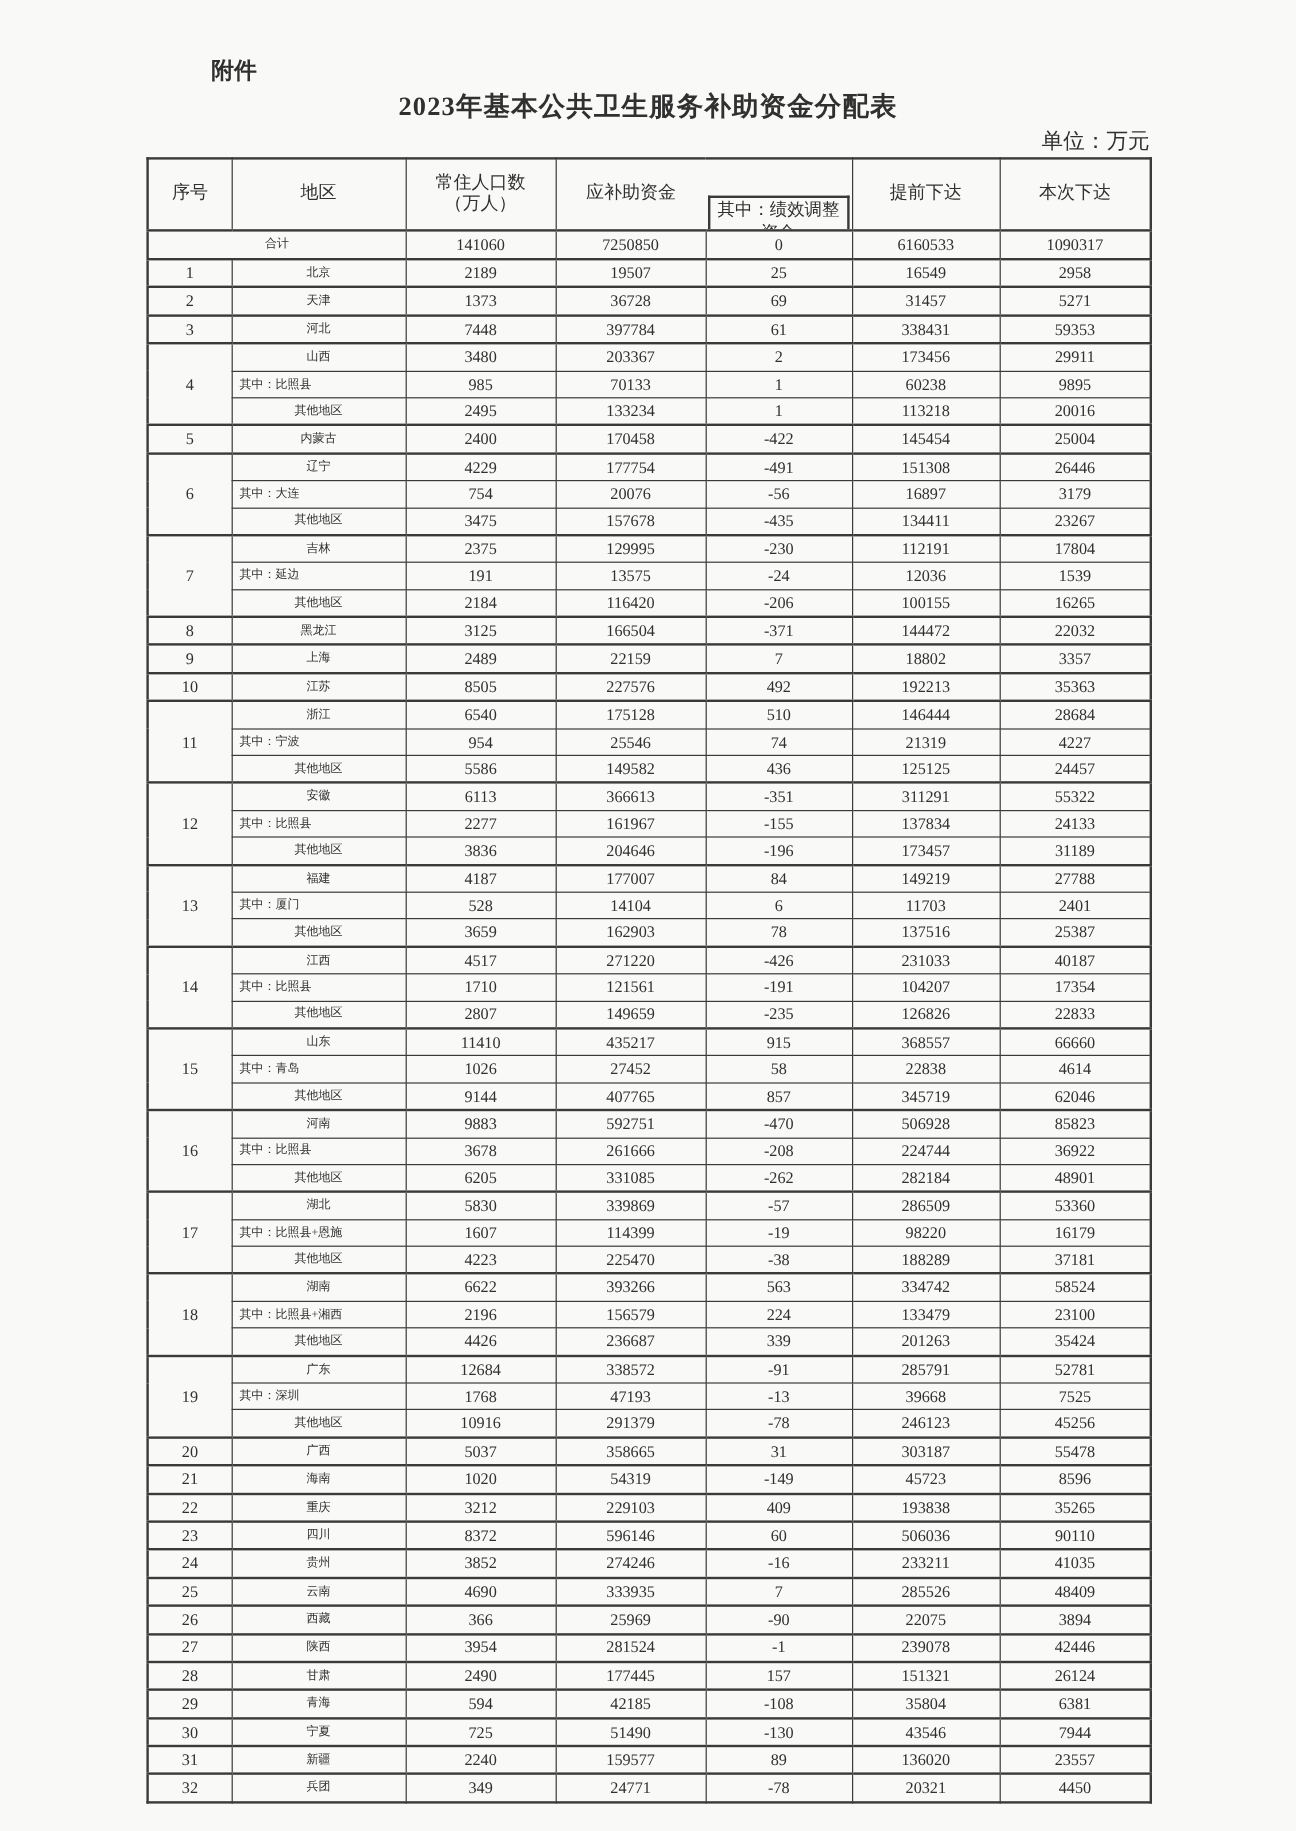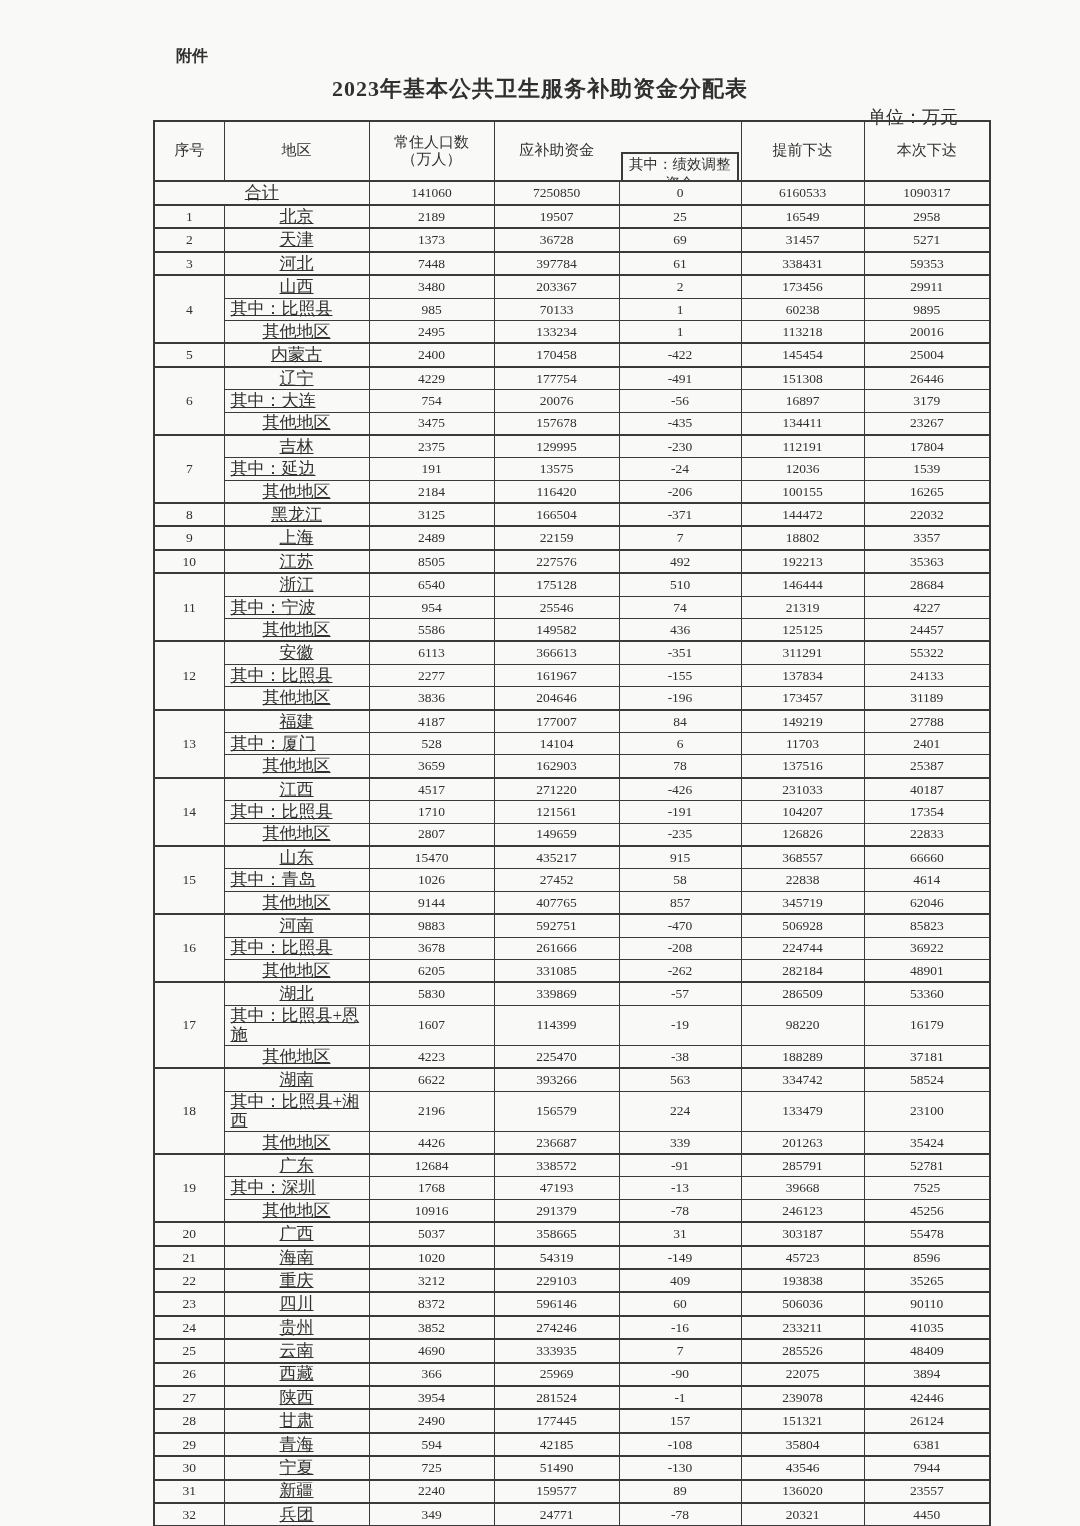--- a/index.html
+++ b/index.html
@@ -1,39 +1,39 @@
 <!DOCTYPE html>
 <html><head>
 <meta charset="utf-8">
 <style>
   html,body{margin:0;padding:0;}
   body{
     width:1080px;height:1526px;position:relative;
     background:#f9f9f7;color:#303030;
     font-family:"Liberation Serif","DejaVu Serif",serif;
   }
-  .attachment{position:absolute;left:135px;top:46px;font-size:16px;font-weight:bold;padding-left:41px;}
+  .attachment{position:absolute;left:135px;top:46px;font-size:19px;font-weight:bold;padding-left:41px;}
   .doc-title{position:absolute;left:0;top:74px;width:1080px;text-align:center;
     font-size:22px;font-weight:bold;letter-spacing:1px;}
   .unit-note{position:absolute;right:122px;top:105px;font-size:18px;}
-  .table-wrap{position:absolute;left:122px;top:120px;width:836px;margin-left:31px;}
+  .table-wrap{position:absolute;left:122px;top:131px;width:836px;}
   table{border-collapse:collapse;table-layout:fixed;width:836px;border:2px solid #3a3a3a;}
   th,td{border:1px solid #3a3a3a;text-align:center;vertical-align:middle;
     padding:0;font-size:13.5px;line-height:1.15;overflow:hidden;}
   thead th{height:58px;font-weight:normal;font-size:15px;border-bottom:2px solid #3a3a3a;}
   th.pre{white-space:pre-line;}
   th.no-right{border-right:none;}
   th.no-left{border-left:none;padding:0;vertical-align:bottom;}
   .jixiao-box{margin:0 2px;border:2px solid #3a3a3a;border-bottom:none;height:28px;
     box-sizing:border-box;padding-top:1px;white-space:pre-line;text-align:center;
     font-size:14.5px;line-height:1.3;}
   tr.total td{border-top:2px solid #3a3a3a;border-bottom:2px solid #3a3a3a;height:22px;}
   td{height:21.4px;}
   tr.group-start td{border-top:2px solid #3a3a3a;}
-  td.c-region{font-size:17px;text-decoration:underline;}
+  td.c-region{font-size:10px;}
   td.c-region.sub{text-align:left;padding-left:6px;}
   td.c-serial{font-size:13.5px;}
 </style>
 </head>
 <body>
 
 <div class="attachment">附件</div>
 <div class="doc-title">2023年基本公共卫生服务补助资金分配表</div>
 <div class="unit-note">单位：万元</div>
 
@@ -306,21 +306,21 @@
           <td class="c-region">其他地区</td>
           <td>2807</td>
           <td>149659</td>
           <td>-235</td>
           <td>126826</td>
           <td>22833</td>
         </tr>
         <tr class="group-start">
           <td class="c-serial" rowspan="3">15</td>
           <td class="c-region">山东</td>
-          <td>15470</td>
+          <td>11410</td>
           <td>435217</td>
           <td>915</td>
           <td>368557</td>
           <td>66660</td>
         </tr>
         <tr>
           <td class="c-region sub">其中：青岛</td>
           <td>1026</td>
           <td>27452</td>
           <td>58</td>

